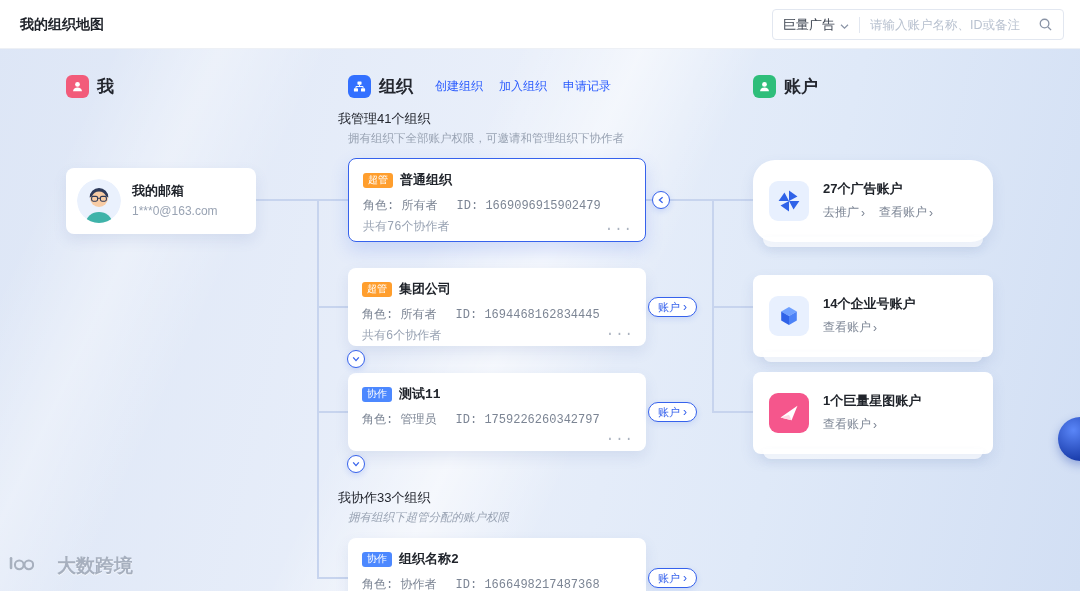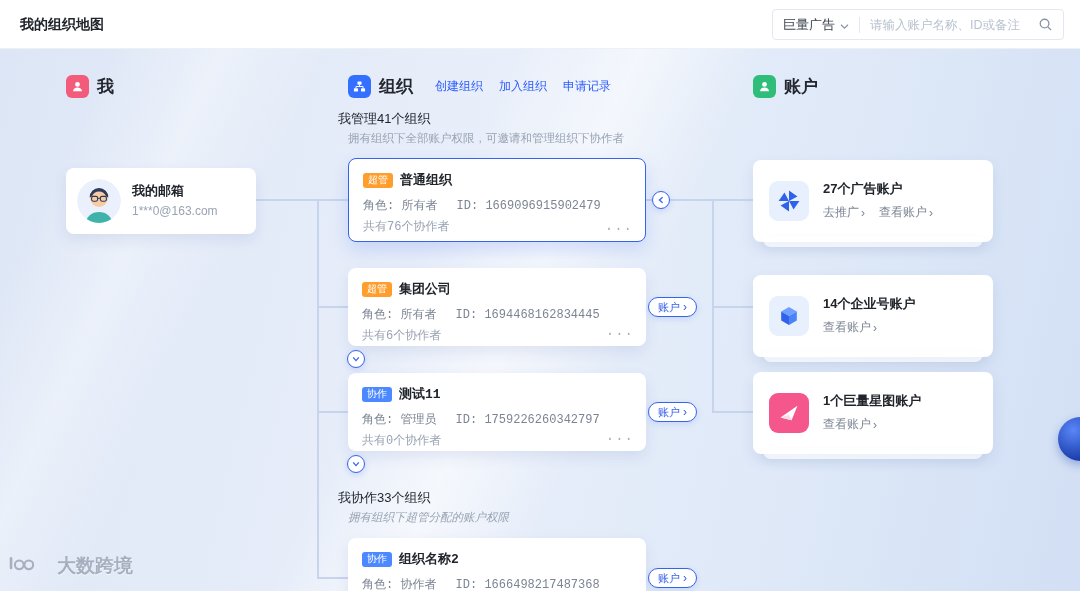--- a/index.html
+++ b/index.html
@@ -220,21 +220,20 @@
 
   <div class="card org-card" style="top:373px; height:78px;">
     <div class="name-row">
       <span class="badge badge-collab">协作</span>
       <span class="org-name">测试11</span>
     </div>
     <div class="meta-row">
       <span class="role">角色: 管理员</span>
       <span>ID: 1759226260342797</span>
     </div>
-    <div class="collab-row">共有0个协作者</div>
     <div class="more-btn">···</div>
   </div>
 
   <div class="card org-card" style="top:538px; height:78px;">
     <div class="name-row">
       <span class="badge badge-collab">协作</span>
       <span class="org-name">组织名称2</span>
     </div>
     <div class="meta-row">
       <span class="role">角色: 协作者</span>
@@ -264,21 +263,21 @@
     <svg width="8" height="8" viewBox="0 0 10 10">
         <path d="M1.5 3 L5 7 L8.5 3" fill="none" stroke="#3662ec" stroke-width="1.6"></path>
       </svg>
   </div>
   <div class="circle-btn" style="left:347px; top:455px;">
     <svg width="8" height="8" viewBox="0 0 10 10">
         <path d="M1.5 3 L5 7 L8.5 3" fill="none" stroke="#3662ec" stroke-width="1.6"></path>
       </svg>
   </div>
 
-  <div class="acct-card" style="top:160px;">
+  <div class="acct-card" style="top:160px;border-radius:22px;">
     <div class="tile tile-light">
       <svg width="26" height="26" viewBox="0 0 40 40">
           <g fill="#2f62e8">
             <path d="M20 20 L20 4 L33 13 Z"></path>
             <path d="M20 20 L36 20 L27 33 Z"></path>
             <path d="M20 20 L20 36 L7 27 Z"></path>
             <path d="M20 20 L4 20 L13 7 Z"></path>
           </g>
         </svg>
     </div>

